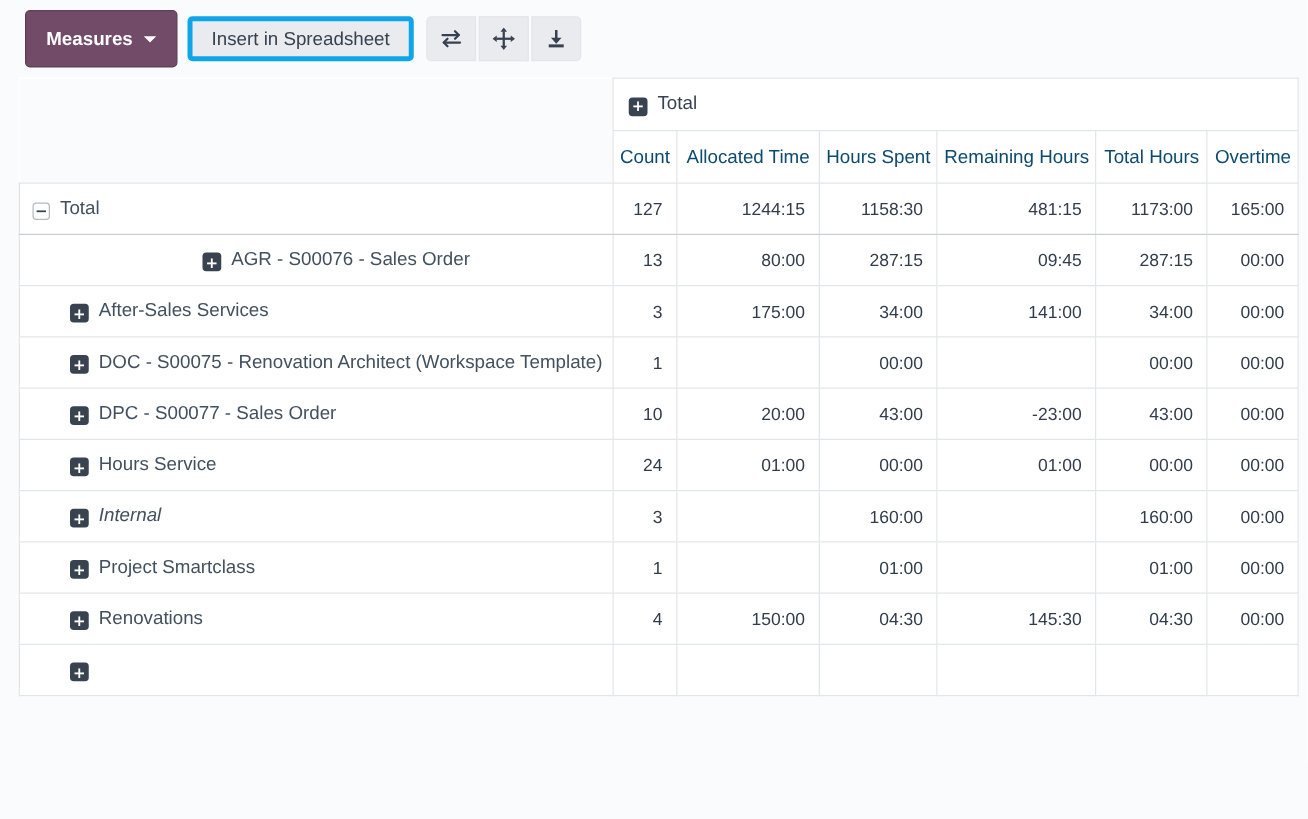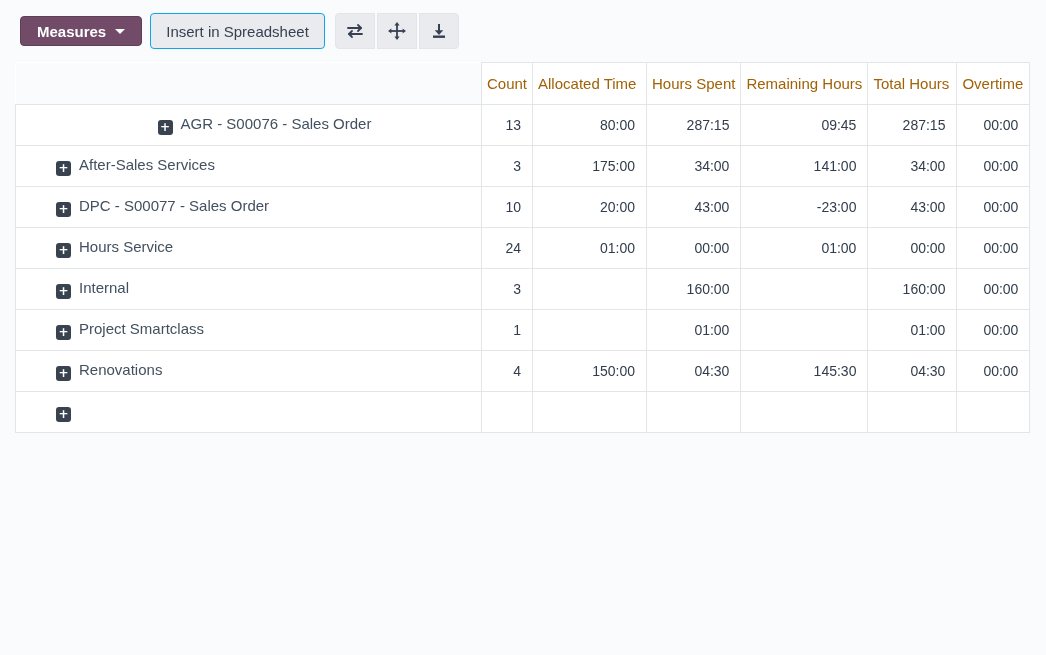--- a/index.html
+++ b/index.html
@@ -11,36 +11,36 @@
     overflow:hidden;
     position:relative;
     color:#374151;
   }
 
   
   .toolbar { display:flex; align-items:center; padding:10px 0 0 20px; height:52px; }
   .btn-measures {
     background:#714B67; color:#ffffff;
     border:1px solid #5f3f56; border-radius:4px;
-    padding:0 16px; height:30px;
+    padding:0 16px; height:46px;
     font-size:15px; font-weight:700;
     display:inline-flex; align-items:center; gap:9px;
     font-family:"Liberation Sans", sans-serif;
     cursor:pointer;
   }
   .caret-down {
     width:0; height:0;
     border-left:5px solid transparent;
     border-right:5px solid transparent;
     border-top:5px solid #ffffff;
     display:inline-block;
   }
   .btn-light {
     background:#e9ebef; color:#374151;
-    border:1px solid #0ea5e9; border-radius:4px;
+    border:4px solid #0ea5e9; border-radius:4px;
     padding:0 15px; height:36px; margin-left:8px;
     font-size:15px; font-weight:400;
     display:inline-flex; align-items:center;
     font-family:"Liberation Sans", sans-serif;
     cursor:pointer;
   }
   .icon-group { display:flex; gap:2px; margin-left:10px; }
   .icon-btn {
     width:40px; height:36px;
     background:#e9ebef; border:1px solid #e3e5e9;
@@ -57,21 +57,21 @@
     border-collapse:collapse; table-layout:fixed;
     background:#ffffff;
   }
   .pivot th, .pivot td { border:1px solid #e3e6e9; overflow:hidden; white-space:nowrap; }
   .pivot .corner { border:none; background:#fafbfc; }
   .pivot tr.group-row th.group-cell {
     text-align:left; font-weight:400; font-size:15px; color:#374151;
     padding:0 12px; height:42px;
   }
   .pivot tr.measure-row th {
-    text-align:left; font-weight:400; font-size:15px; color:#a16207;
+    text-align:center; font-weight:400; font-size:15px; color:#0c4a6e;
     padding:0 5px; height:42px;
   }
   .pivot td { height:41px; }
   .pivot td.label { font-size:15px; color:#42505f; padding-right:8px; }
   .pivot td.val  { font-size:14px; color:#313d4c; text-align:right; padding:0 11px; font-weight:500; }
   .pivot tr.total-row td { border-bottom:1px solid #c9ced4; }
   .pivot tr.total-row td.val { font-weight:500; }
 
   
   .pm {
@@ -136,69 +136,93 @@
   <colgroup>
       <col style="width: 466px;">
       <col style="width: 51px;">
       <col style="width: 114px;">
       <col style="width: 93px;">
       <col style="width: 127px;">
       <col style="width: 89px;">
       <col style="width: 73px;">
     </colgroup>
   <thead>
+    <tr class="group-row">
+      <th class="corner"></th>
+      <th class="group-cell" colspan="6">
+        <span class="pm plus">+</span><span>Total</span>
+      </th>
+    </tr>
     <tr class="measure-row">
       <th class="corner"></th>
       <th>Count</th>
       <th>Allocated Time</th>
       <th>Hours Spent</th>
       <th>Remaining Hours</th>
       <th>Total Hours</th>
       <th>Overtime</th>
     </tr>
   </thead>
   <tbody>
+      <tr class="total-row">
+        <td class="label" style="padding-left: 10px;"><span class="pm minus">−</span><span>Total</span></td>
+        <td class="val">127</td>
+        <td class="val">1244:15</td>
+        <td class="val">1158:30</td>
+        <td class="val">481:15</td>
+        <td class="val">1173:00</td>
+        <td class="val">165:00</td>
+      </tr>
       <tr>
         <td class="label" style="padding-left: 40px; text-align: center;"><span class="pm plus">+</span><span>AGR - S00076 - Sales Order</span></td>
         <td class="val">13</td>
         <td class="val">80:00</td>
         <td class="val">287:15</td>
         <td class="val">09:45</td>
         <td class="val">287:15</td>
         <td class="val">00:00</td>
       </tr>
       <tr>
         <td class="label" style="padding-left: 40px;"><span class="pm plus">+</span><span>After-Sales Services</span></td>
         <td class="val">3</td>
         <td class="val">175:00</td>
         <td class="val">34:00</td>
         <td class="val">141:00</td>
         <td class="val">34:00</td>
         <td class="val">00:00</td>
       </tr>
       <tr>
+        <td class="label" style="padding-left: 40px;"><span class="pm plus">+</span><span>DOC - S00075 - Renovation Architect (Workspace Template)</span></td>
+        <td class="val">1</td>
+        <td class="val"></td>
+        <td class="val">00:00</td>
+        <td class="val"></td>
+        <td class="val">00:00</td>
+        <td class="val">00:00</td>
+      </tr>
+      <tr>
         <td class="label" style="padding-left: 40px;"><span class="pm plus">+</span><span>DPC - S00077 - Sales Order</span></td>
         <td class="val">10</td>
         <td class="val">20:00</td>
         <td class="val">43:00</td>
         <td class="val">-23:00</td>
         <td class="val">43:00</td>
         <td class="val">00:00</td>
       </tr>
       <tr>
         <td class="label" style="padding-left: 40px;"><span class="pm plus">+</span><span>Hours Service</span></td>
         <td class="val">24</td>
         <td class="val">01:00</td>
         <td class="val">00:00</td>
         <td class="val">01:00</td>
         <td class="val">00:00</td>
         <td class="val">00:00</td>
       </tr>
       <tr>
-        <td class="label" style="padding-left: 40px;"><span class="pm plus">+</span><span>Internal</span></td>
+        <td class="label" style="padding-left: 40px; font-style: italic;"><span class="pm plus">+</span><span>Internal</span></td>
         <td class="val">3</td>
         <td class="val"></td>
         <td class="val">160:00</td>
         <td class="val"></td>
         <td class="val">160:00</td>
         <td class="val">00:00</td>
       </tr>
       <tr>
         <td class="label" style="padding-left: 40px;"><span class="pm plus">+</span><span>Project Smartclass</span></td>
         <td class="val">1</td>

